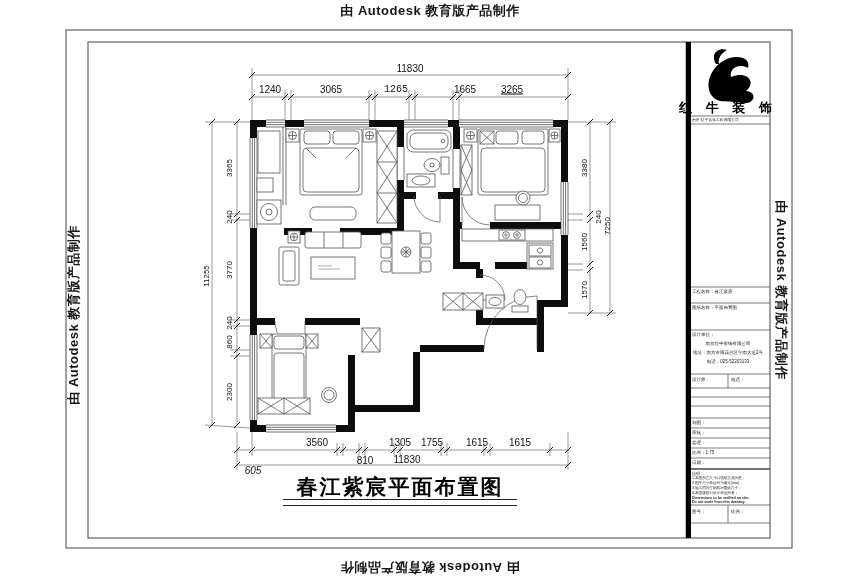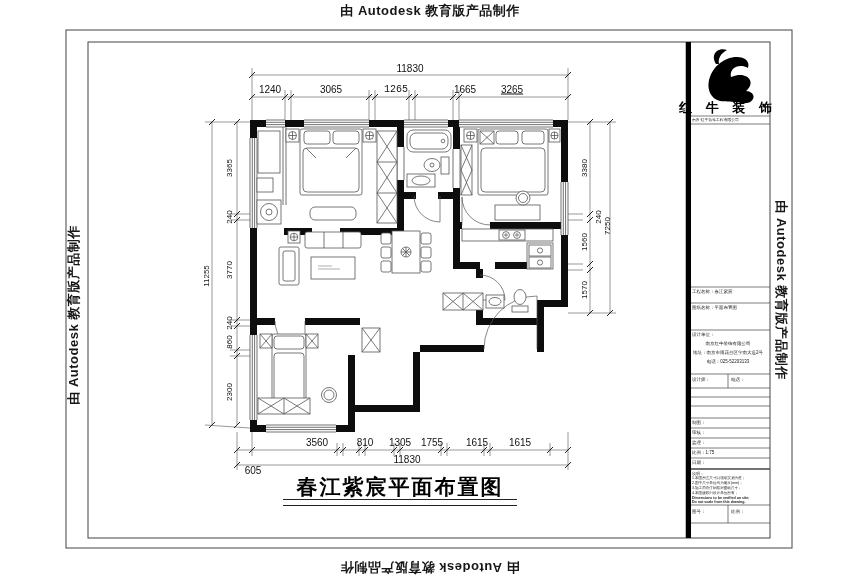--- a/index.html
+++ b/index.html
@@ -405,27 +405,27 @@
 <div class="abs tb" style="left:731px;top:510px;">比例：</div>
 
 <span class="abs dim" style="left:410px;top:68px;">11830</span>
 <span class="abs dim" style="left:270px;top:89px;">1240</span>
 <span class="abs dim" style="left:331px;top:89px;">3065</span>
 <span class="abs dim" style="left:396px;top:89px;font-family:Liberation Mono, monospace;">1265</span>
 <span class="abs dim" style="left:435px;top:89px;margin-left:30px;">1665</span>
 <span class="abs dim" style="left:512px;top:89px;text-decoration:underline;">3265</span>
 
 <span class="abs dim" style="left:317px;top:442px;">3560</span>
-<span class="abs dim" style="left:365px;top:442px;">810</span>
+<span class="abs dim" style="left:365px;top:460px;">810</span>
 <span class="abs dim" style="left:400px;top:442px;">1305</span>
 <span class="abs dim" style="left:432px;top:442px;">1755</span>
 <span class="abs dim" style="left:477px;top:442px;">1615</span>
 <span class="abs dim" style="left:520px;top:442px;">1615</span>
 <span class="abs dim" style="left:407px;top:459px;">11830</span>
-<span class="abs dim" style="left:253px;top:470px;">605</span>
+<span class="abs dim" style="left:253px;top:470px;font-style:italic;">605</span>
 
 <span class="abs dimv" style="left:206px;top:276px;">11255</span>
 <span class="abs dimv" style="left:229px;top:168px;">3365</span>
 <span class="abs dimv" style="left:229px;top:217px;">240</span>
 <span class="abs dimv" style="left:229px;top:270px;">3770</span>
 <span class="abs dimv" style="left:229px;top:323px;">240</span>
 <span class="abs dimv" style="left:229px;top:342px;">860</span>
 <span class="abs dimv" style="left:229px;top:392px;">2300</span>
 
 <span class="abs dimv" style="left:584px;top:168px;">3380</span>

